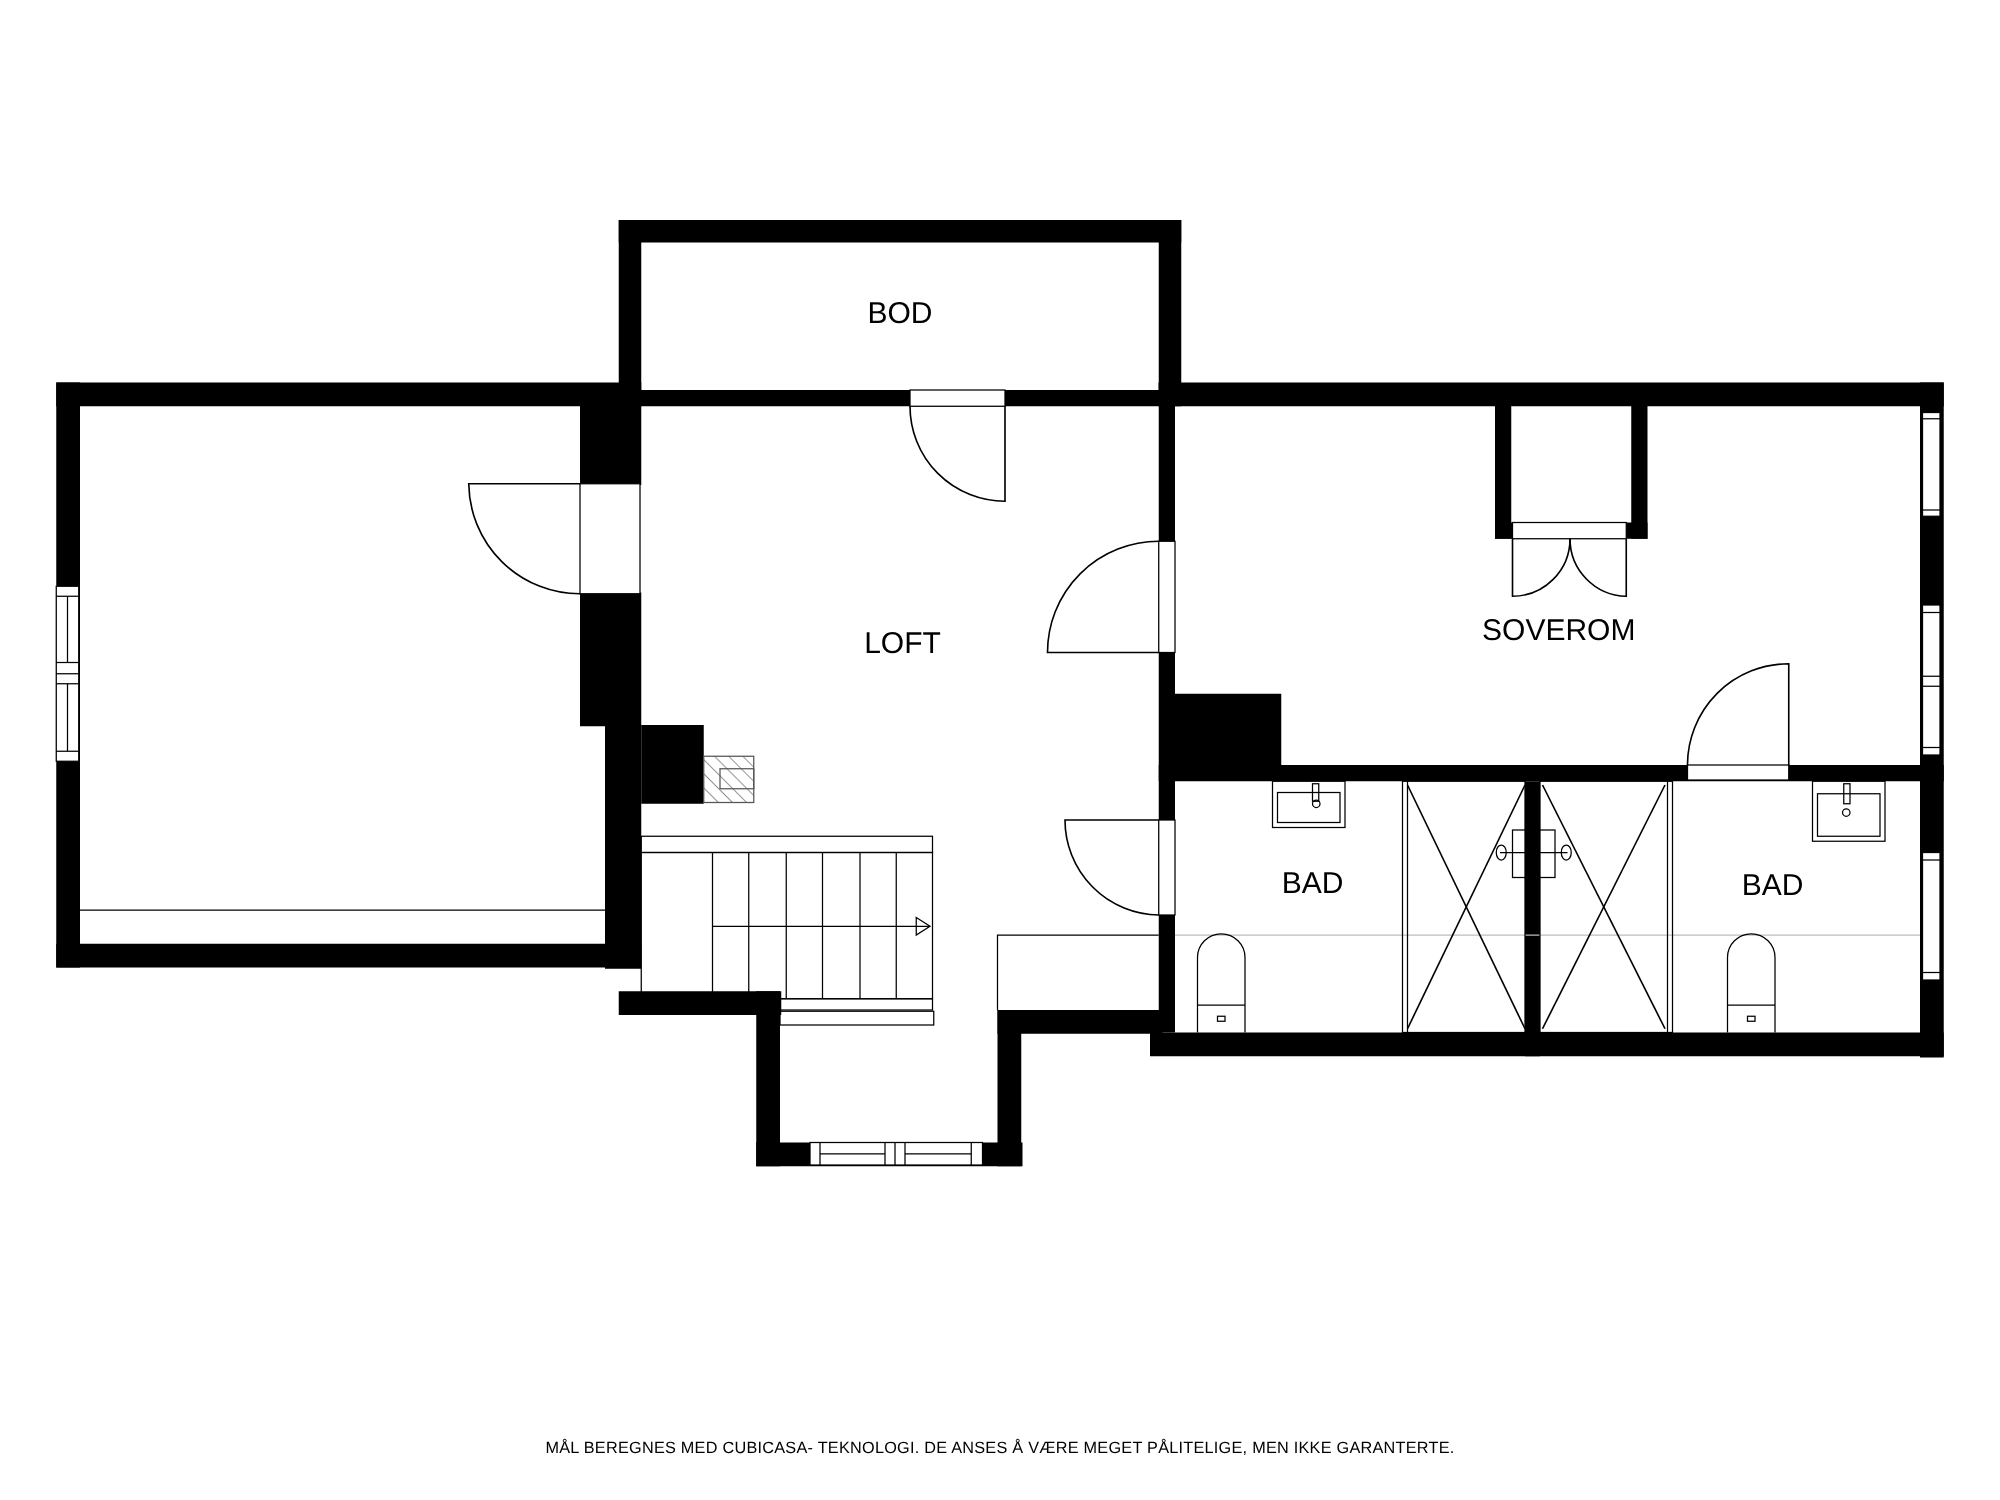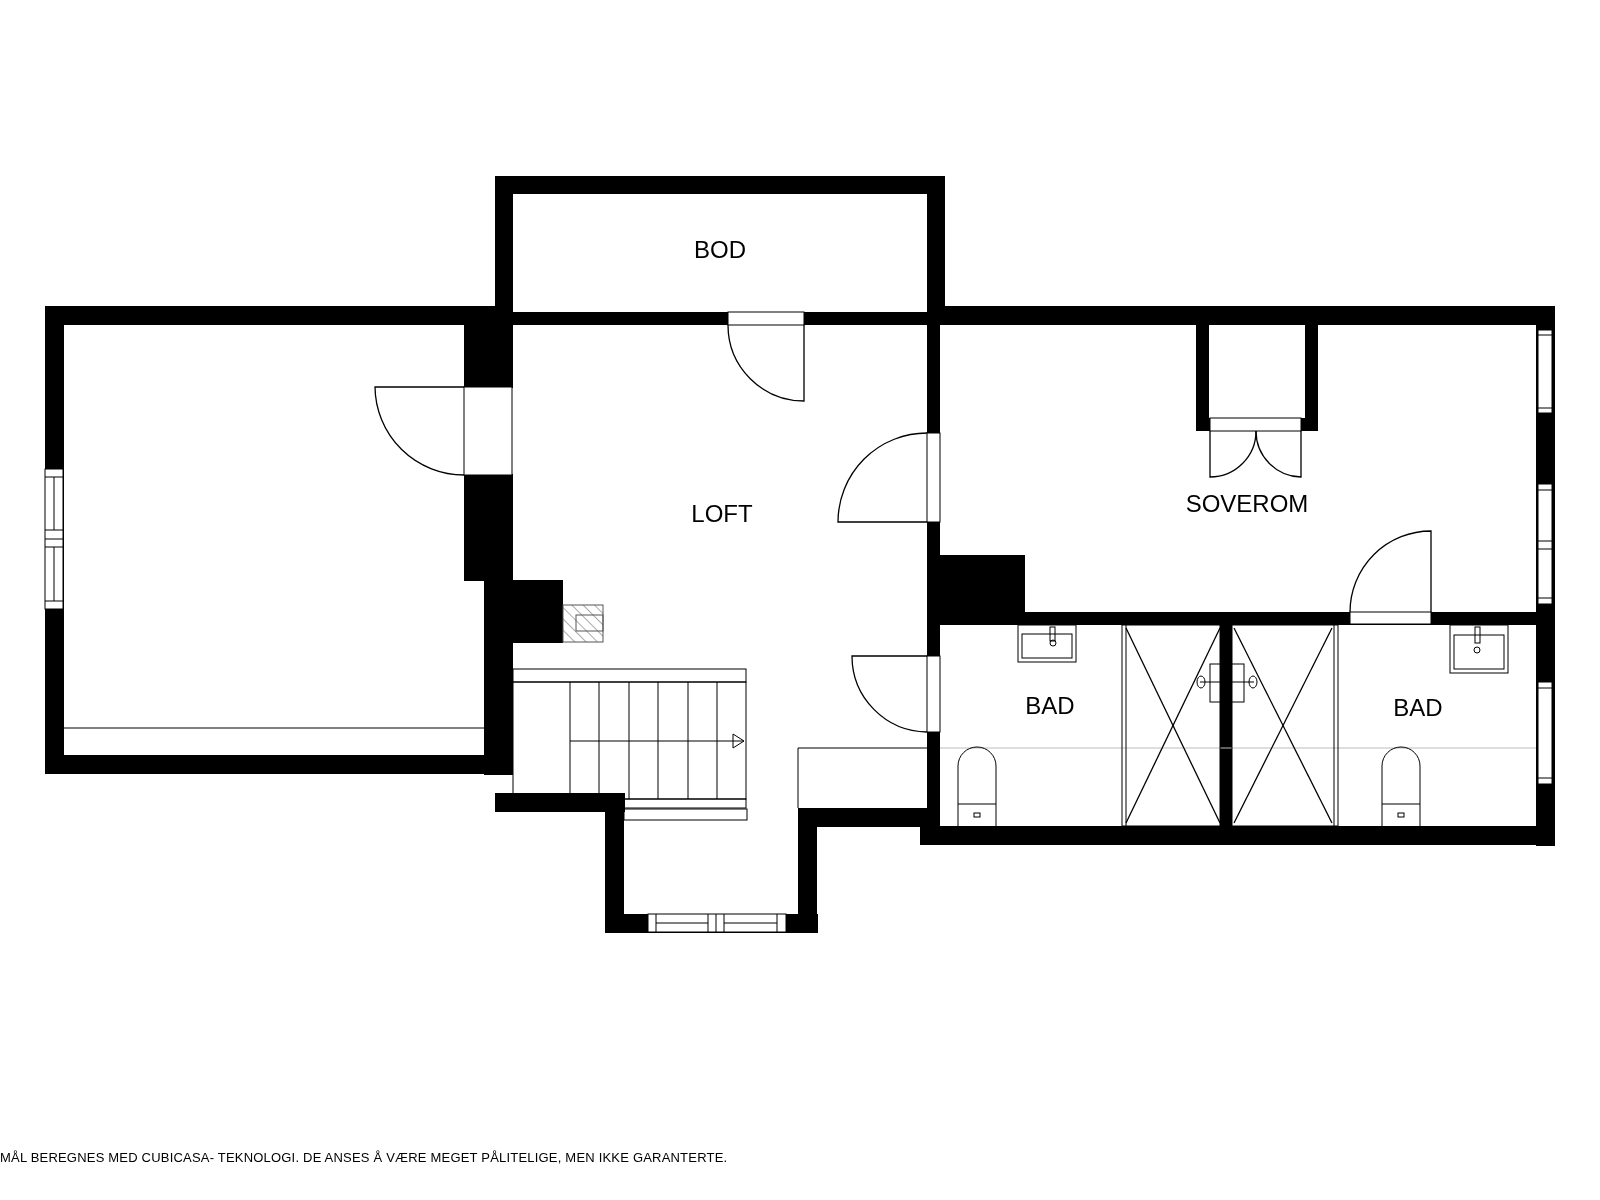--- a/index.html
+++ b/index.html
@@ -5,21 +5,21 @@
   html,body{margin:0;padding:0;background:#ffffff;}
   body{width:1600px;height:1200px;position:relative;overflow:hidden;font-family:"Liberation Sans",sans-serif;}
   svg{position:absolute;left:0;top:0;}
   .wall{fill:#000;}
   .line{fill:none;stroke:#000;stroke-width:1.3;}
   .thin{fill:none;stroke:#000;stroke-width:1;}
   .light{fill:none;stroke:#bdbdbd;stroke-width:1;}
   .win{fill:#fff;stroke:#000;stroke-width:1;}
   .gap{fill:#fff;}
   .label{font-family:"Liberation Sans",sans-serif;font-size:24px;fill:#000;text-anchor:middle;}
-  .disclaimer{position:absolute;left:0;width:1600px;top:1150px;font-size:13px;color:#000;letter-spacing:0.2px;}
+  .disclaimer{position:absolute;left:0;width:1600px;top:1150px;text-align:center;font-size:13px;color:#000;letter-spacing:0.2px;}
 </style>
 </head>
 <body>
 
 <svg width="1600" height="1200" viewBox="0 0 1600 1200">
 
   <g>
     <rect class="wall" x="495" y="176" width="450" height="18"></rect>
     <rect class="wall" x="495" y="176" width="18" height="148"></rect>
     <rect class="wall" x="927" y="176" width="18" height="148"></rect>

